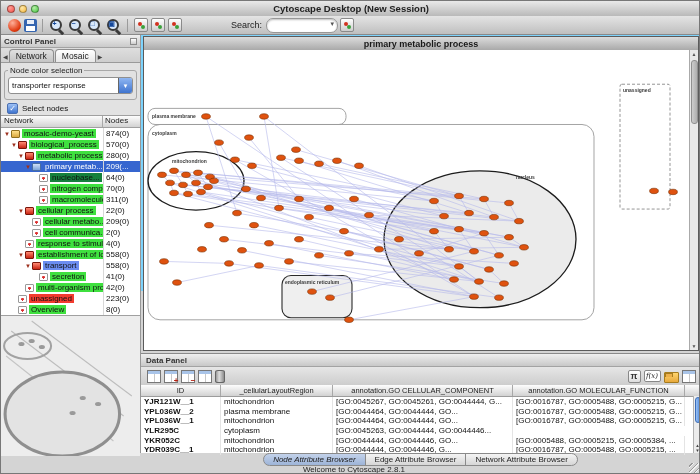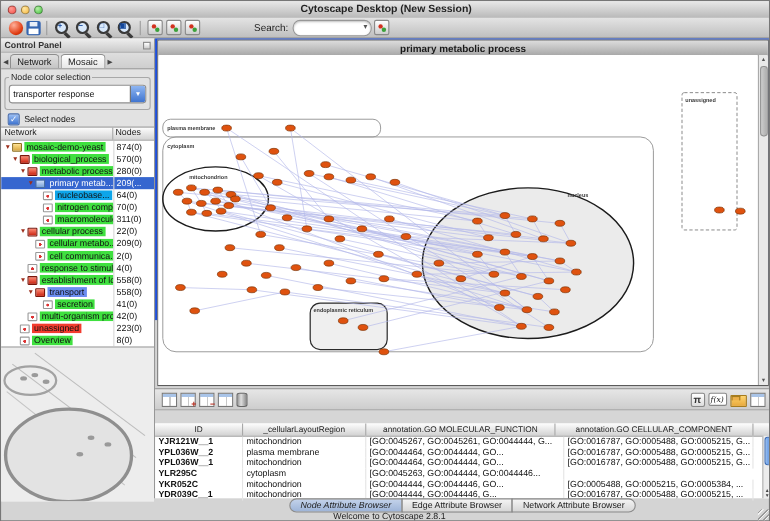--- a/index.html
+++ b/index.html
@@ -69,21 +69,21 @@
   .ticon.folder{background:linear-gradient(#cfe0f8,#7ba4d9);border:1px solid #4a6fa0;}
   .ticon.root{background:linear-gradient(#ffe08a,#d9a840);border:1px solid #8f7020;}
   .ticon.doc{background:#fff;border:1px solid #999;background-image:radial-gradient(circle at 50% 55%,#d33 0,#d33 1.2px,transparent 1.5px);}
   .tlabel-wrap{flex:1 1 auto;min-width:0;overflow:hidden;}
   .tlabel{padding:0 2px;}
   .tcount{width:34px;flex:none;padding-left:3px;overflow:hidden;}
   .trow.sel{color:#fff;}
   .bev{position:relative;height:140px;border-top:1px solid #a0a0a0;background:#ededed;overflow:hidden;}
   .bev svg{display:block;width:100%;height:100%;}
   
-  .desktop{position:absolute;left:140px;top:34px;width:560px;height:256px;background:#1d4ed8;}
+  .desktop{position:absolute;left:140px;top:34px;width:560px;height:256px;background:#7dd3fc;}
   .iframe{position:absolute;left:2px;top:1px;width:556px;height:315px;border:1px solid #5b5b5b;background:#fff;box-sizing:border-box;}
   .iframe-title{height:13px;background:linear-gradient(#dcdcdc,#a9a9a9);border-bottom:1px solid #777;font-size:9px;font-weight:bold;color:#1a1a1a;display:flex;align-items:center;justify-content:center;}
   .canvas-wrap{position:absolute;left:0;top:13px;right:0;bottom:0;}
   #net-svg{position:absolute;left:0;top:0;width:545px;height:100%;background:#fff;}
   .vscroll{position:absolute;right:0;top:0;bottom:0;width:9px;background:#e9e9e9;border-left:1px solid #aaa;box-sizing:border-box;display:flex;flex-direction:column;align-items:center;}
   .sb-arrow{font-size:5px;color:#555;line-height:8px;}
   .sb-thumb{width:7px;height:64px;background:linear-gradient(90deg,#cdcdcd,#aeaeae);border:1px solid #909090;border-radius:3px;margin-top:2px;box-sizing:border-box;}
   .sb-bottom{margin-top:auto;}
   
   .data-panel{position:absolute;left:140px;top:352px;width:560px;height:100px;background:#d6d6d6;border-top:1px solid #8a8a8a;box-sizing:border-box;}
@@ -210,21 +210,21 @@
             <span class="tind" style="width: 23px;"></span>
             <span class="tarrow">▼</span>
             <span class="ticon folder"></span>
             <span class="tlabel-wrap"><span class="tlabel">primary metab...</span></span>
             <span class="tcount">209(...</span>
           </div>
           <div class="trow">
             <span class="tind" style="width: 30px;"></span>
             <span class="tarrow"></span>
             <span class="ticon doc"></span>
-            <span class="tlabel-wrap"><span class="tlabel" style="background: #0ea5e9;">nucleobase...</span></span>
+            <span class="tlabel-wrap"><span class="tlabel" style="background: #15803d;">nucleobase...</span></span>
             <span class="tcount">64(0)</span>
           </div>
           <div class="trow">
             <span class="tind" style="width: 30px;"></span>
             <span class="tarrow"></span>
             <span class="ticon doc"></span>
             <span class="tlabel-wrap"><span class="tlabel" style="background: rgb(63, 224, 63);">nitrogen compo...</span></span>
             <span class="tcount">70(0)</span>
           </div>
           <div class="trow">
@@ -509,20 +509,23 @@
         <div class="vscroll">
           <span class="sb-arrow">▲</span>
           <span class="sb-thumb"></span>
           <span class="sb-arrow sb-bottom">▼</span>
         </div>
       </div>
     </div>
   </div>
 
   <div class="data-panel">
+    <div class="dp-title">
+      <span>Data Panel</span>
+    </div>
     <div class="dp-toolbar">
       <div class="tb-group" id="dp-icons-left">
           <div class="tbicon k-grid"></div>
           <div class="tbicon k-grid">
             <span class="ov">+</span>
           </div>
           <div class="tbicon k-grid">
             <span class="ov">−</span>
           </div>
           <div class="tbicon k-grid"></div>
@@ -536,22 +539,22 @@
             <span class="ov">f(x)</span>
           </div>
           <div class="tbicon k-folder"></div>
           <div class="tbicon k-grid"></div>
         </div>
     </div>
     <div class="dp-table">
       <div class="dp-head" id="dp-head">
           <span style="width: 80px;">ID</span>
           <span style="width: 112px;">_cellularLayoutRegion</span>
+          <span style="width: 180px;">annotation.GO CELLULAR_COMPONENT</span>
           <span style="width: 172px;">annotation.GO MOLECULAR_FUNCTION</span>
-          <span style="width: 180px;">annotation.GO CELLULAR_COMPONENT</span>
         </div>
       <div id="dp-rows">
           <div class="dp-row">
             <span style="width: 80px;">YJR121W__1</span>
             <span style="width: 112px;">mitochondrion</span>
             <span style="width: 180px;">[GO:0045267, GO:0045261, GO:0044444, G...</span>
             <span style="width: 172px;">[GO:0016787, GO:0005488, GO:0005215, G...</span>
           </div>
           <div class="dp-row">
             <span style="width: 80px;">YPL036W__2</span>

